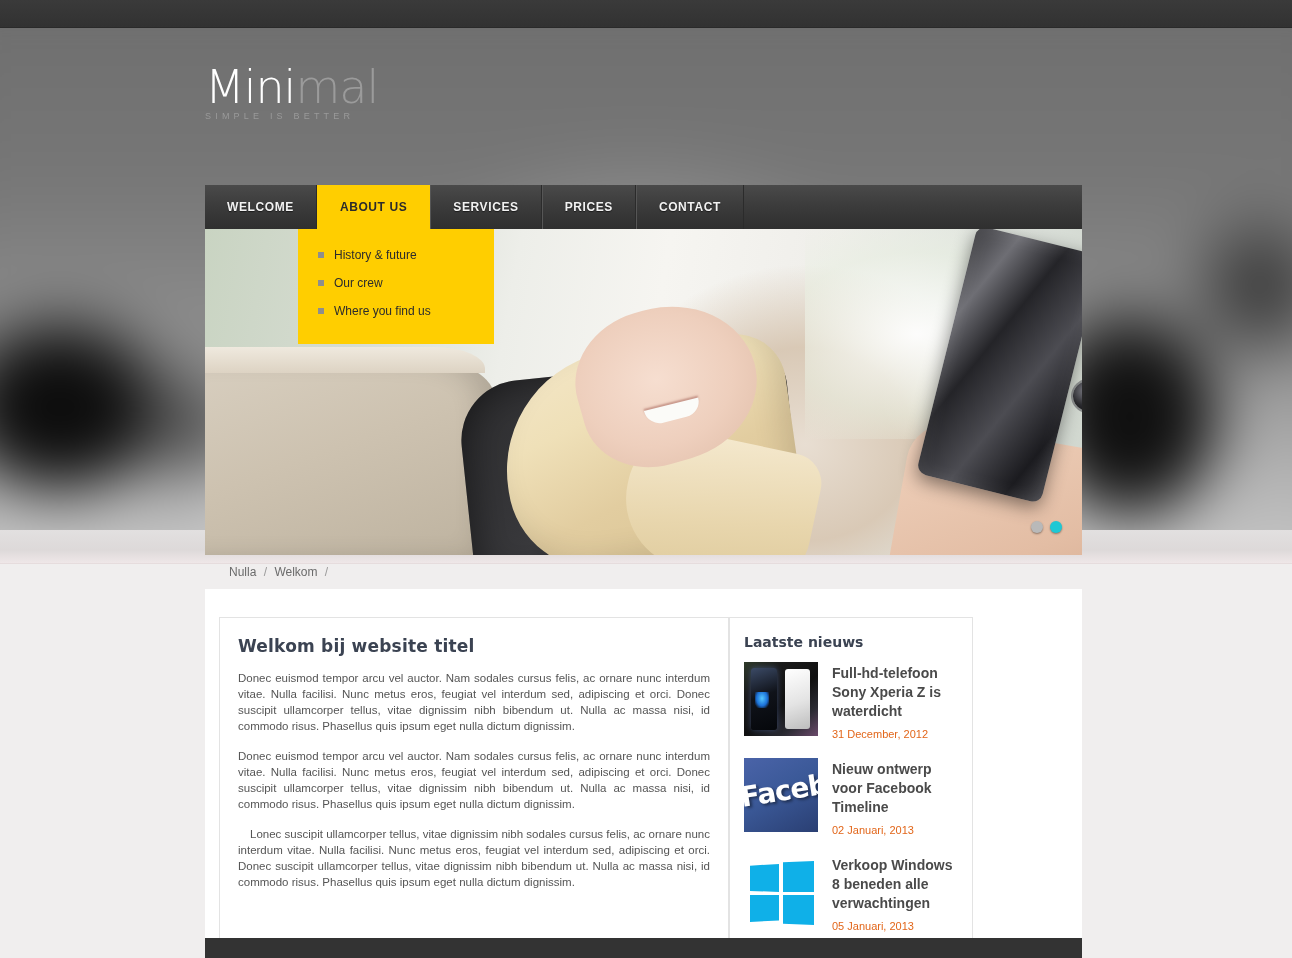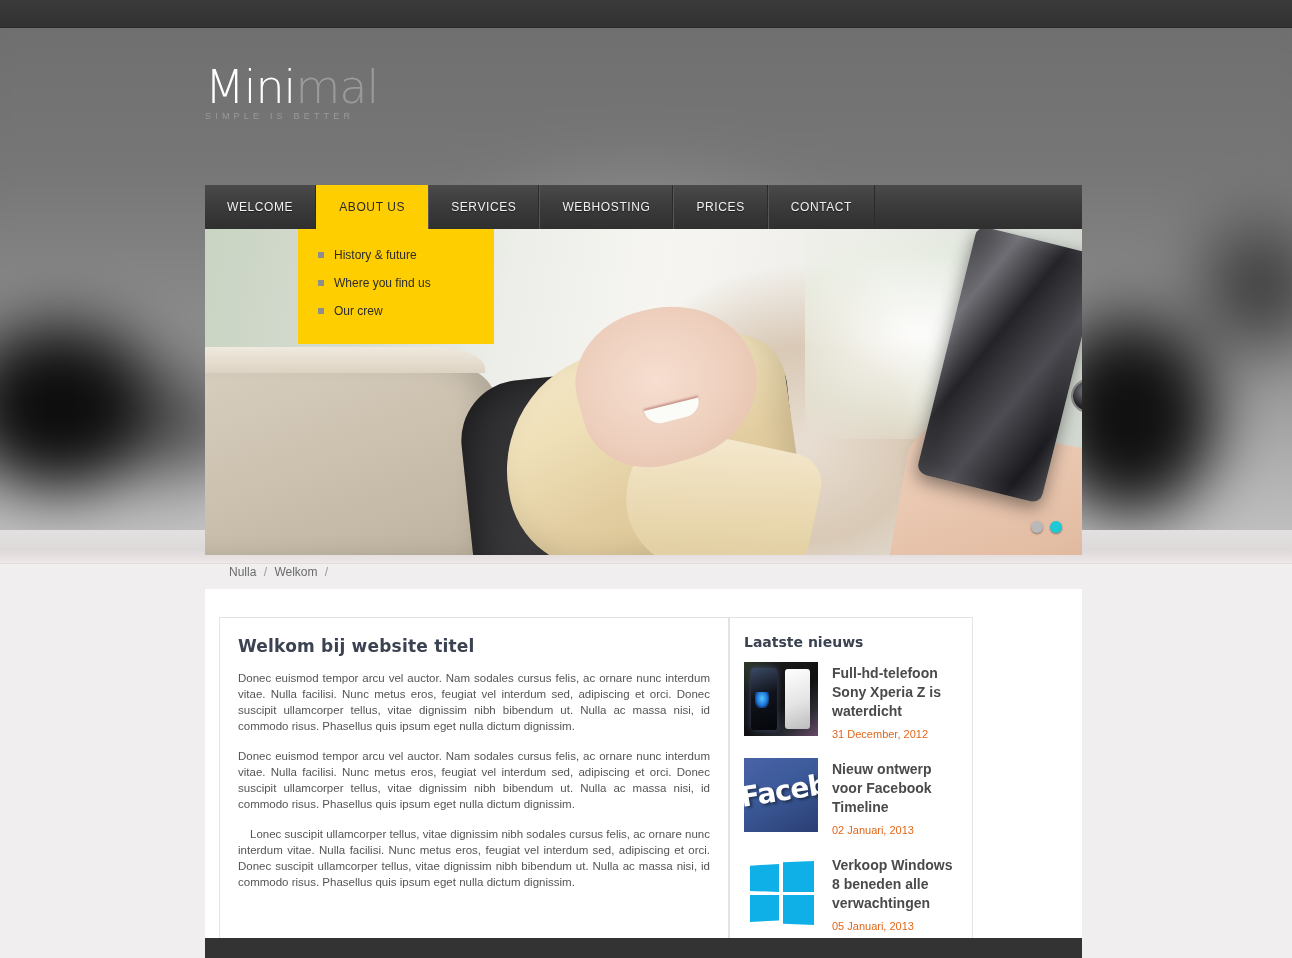--- a/index.html
+++ b/index.html
@@ -112,21 +112,21 @@
     display: flex;
     align-items: stretch;
     z-index: 20;
   }
   .nav-item {
     position: relative;
     display: flex;
     align-items: center;
     padding: 4px 22px;
     font-size: 12px;
-    font-weight: normal;
+    font-weight: bold;
     letter-spacing: 0.6px;
     color: #f2f2f2;
     text-shadow: 0 1px 1px rgba(0,0,0,.55);
     border-right: 1px solid #2b2b2b;
     border-left: 1px solid #565656;
     cursor: pointer;
     white-space: nowrap;
   }
   .nav-item:first-child { border-left: none; }
   .nav-item.active {
@@ -458,36 +458,35 @@
     <div class="logo">
       <div class="logo-main"><span class="a">Mini</span><span class="b">mal</span></div>
       <div class="logo-sub">SIMPLE IS BETTER</div>
     </div>
   </div>
 
   <div class="nav">
     <div class="nav-item">WELCOME</div>
     <div class="nav-item active">ABOUT US</div>
     <div class="nav-item">SERVICES</div>
-    <div class="nav-item">WEBHOSTING</div>
     <div class="nav-item">PRICES</div>
     <div class="nav-item">CONTACT</div>
 
     <div class="dropdown">
       <div class="dd-item">
         <span class="dd-bullet"></span>
         <span>History &amp; future</span>
       </div>
       <div class="dd-item">
         <span class="dd-bullet"></span>
-        <span>Where you find us</span>
+        <span>Our crew</span>
       </div>
       <div class="dd-item">
         <span class="dd-bullet"></span>
-        <span>Our crew</span>
+        <span>Where you find us</span>
       </div>
     </div>
   </div>
 
   <div class="hero">
     <div class="hero-photo">
       <div class="hero-window"></div>
       <div class="hero-couch"></div>
       <div class="hero-couch-top"></div>
       <div class="hero-jacket"></div>

